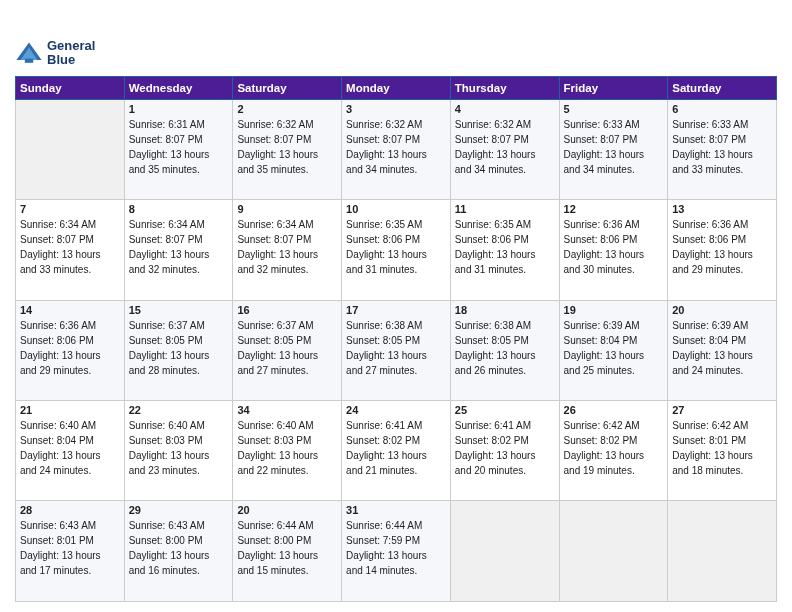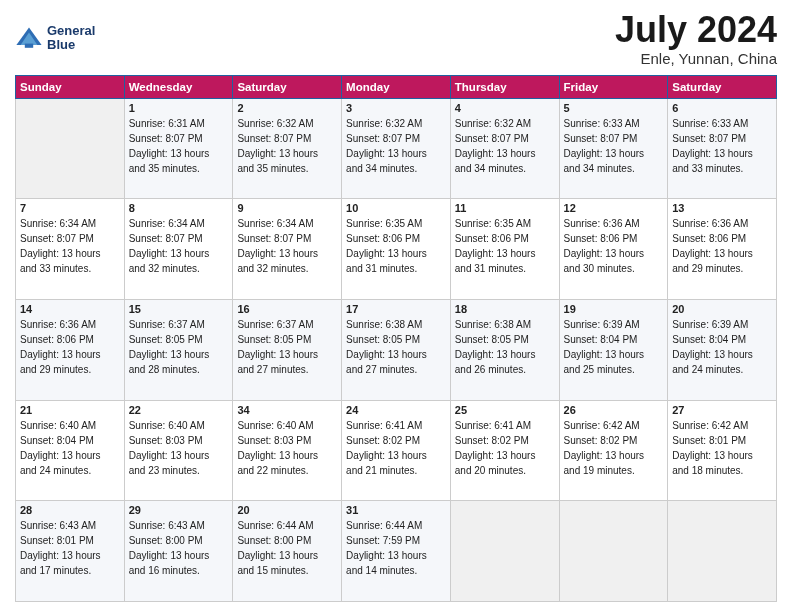--- a/index.html
+++ b/index.html
@@ -13,22 +13,23 @@
     .page {
       width: 792px;
       height: 612px;
       padding: 10px 15px;
       display: flex;
       flex-direction: column;
     }
     .header {
       display: flex;
       justify-content: space-between;
-      align-items: center;
+      align-items: flex-end;
       margin-bottom: 8px;
+      margin-top: 29px;
     }
     .logo {
       display: flex;
       align-items: center;
       gap: 4px;
     }
     .logo-text {
       display: flex;
       flex-direction: column;
       font-size: 13px;
@@ -54,21 +55,21 @@
       color: #333;
     }
     .calendar {
       flex: 1;
       border: 1px solid #ccc;
       border-collapse: collapse;
       width: 100%;
       table-layout: fixed;
     }
     .calendar th {
-      background-color: #be185d;
+      background-color: #4c1d95;
       color: #fff;
       font-size: 11.5px;
       font-weight: bold;
       padding: 5px 4px;
       text-align: left;
       border: 1px solid #2060a0;
     }
     .calendar td {
       vertical-align: top;
       border: 1px solid #ccc;
@@ -106,24 +107,20 @@
       <svg class="logo-icon" viewBox="0 0 40 40">
         <polygon points="20,5 38,30 2,30" fill="#2e6db4"></polygon>
         <polygon points="20,12 32,30 8,30" fill="#5a9fd4"></polygon>
         <rect x="14" y="28" width="12" height="6" fill="#2e6db4"></rect>
       </svg>
       <div class="logo-text">
         <span>General</span>
         <span>Blue</span>
       </div>
     </div>
-    <div class="title-block">
-      <div class="main-title">July 2024</div>
-      <div class="subtitle">Enle, Yunnan, China</div>
-    </div>
   </div>
 
   <table class="calendar">
     <thead>
       <tr>
 
       <th>Sunday</th>
           <th>Wednesday</th>
           <th>Saturday</th>
           <th>Monday</th>

